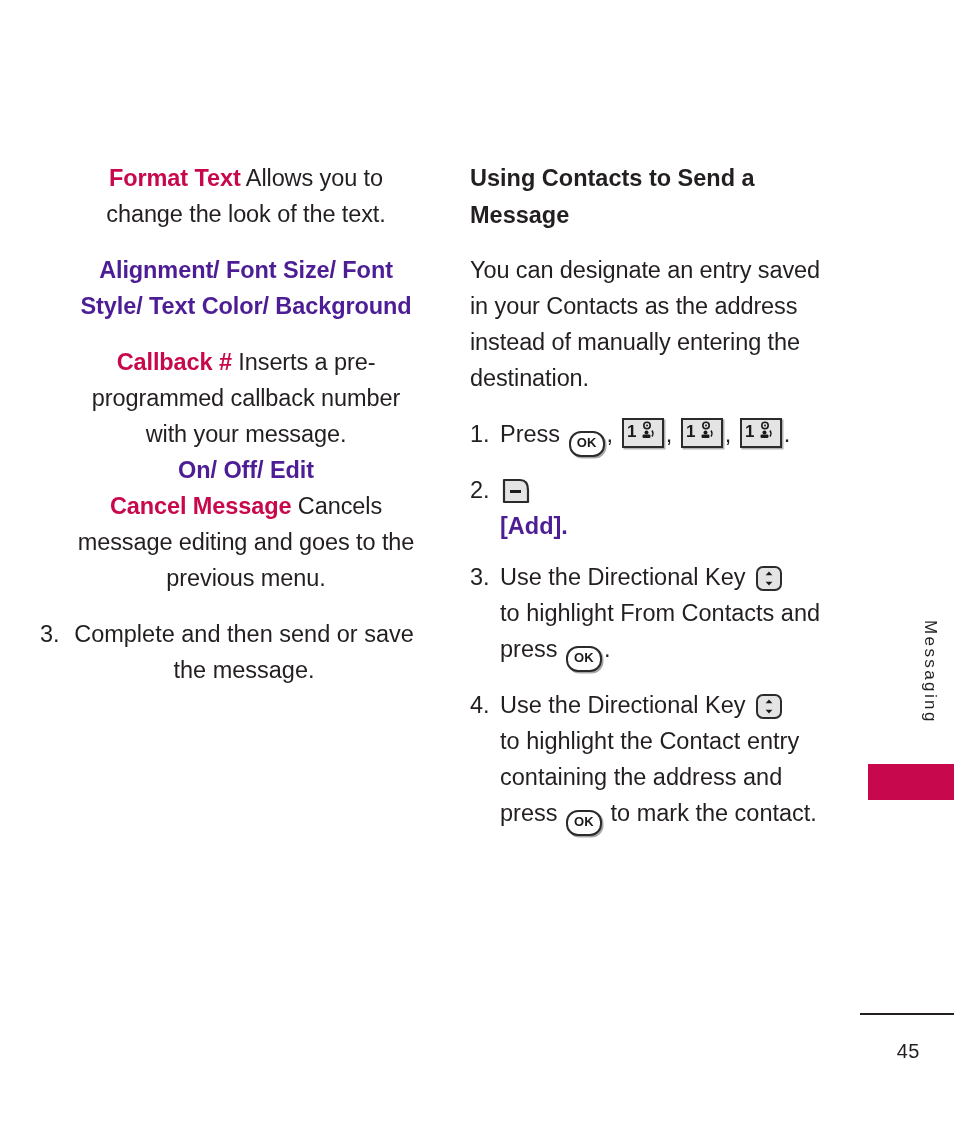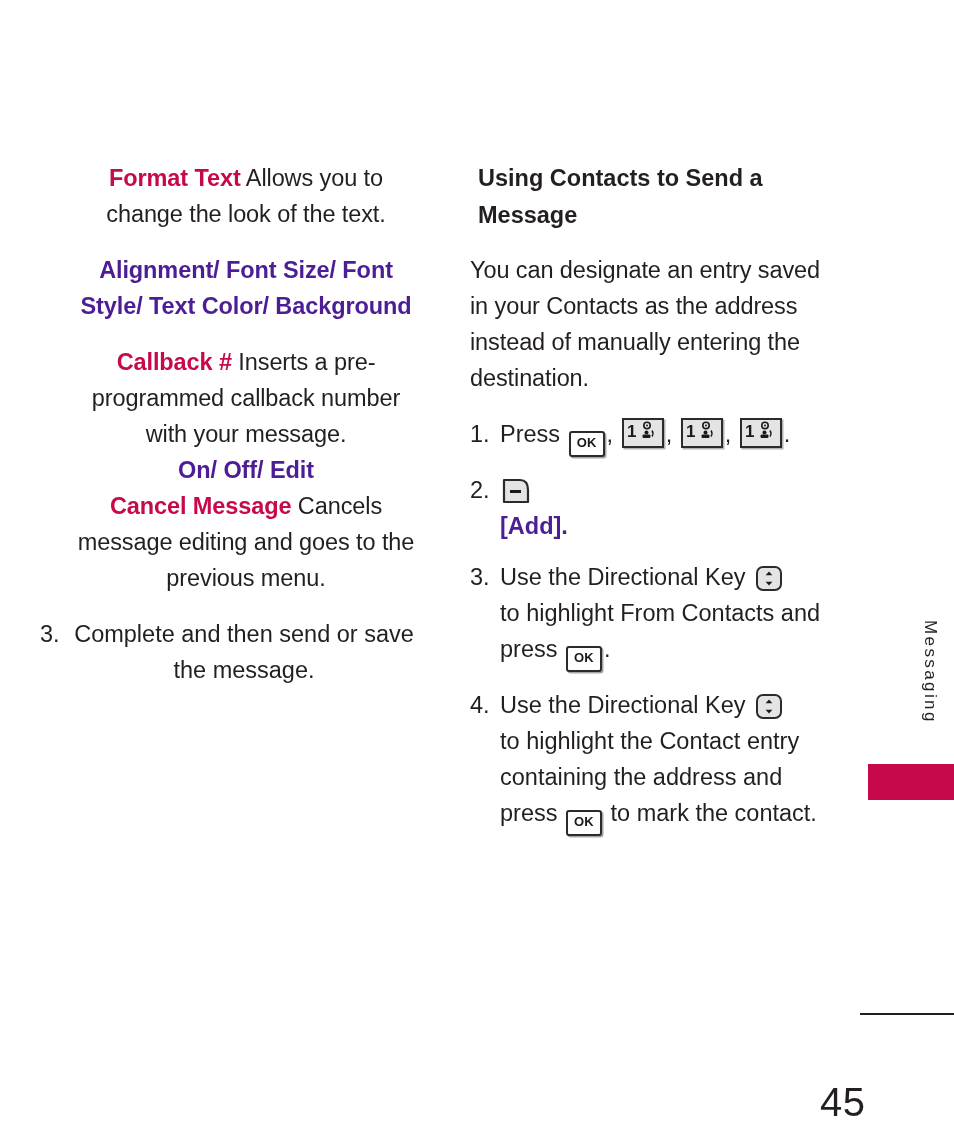--- a/index.html
+++ b/index.html
@@ -44,21 +44,21 @@
   }
   .strong {
     font-weight: bold;
     color: #4c1d95;
   }
 
   .heading {
     font-size: 23.5px;
     line-height: 37px;
     font-weight: bold;
-    margin: 0 0 18px 8px;
+    margin: 0 0 18px 0;
     color: #231f20;
   }
 
   
   .step {
     position: relative;
     font-size: 23.5px;
     line-height: 36px;
     padding-left: 30px;
     margin: 0 0 15px 0;
@@ -88,21 +88,21 @@
     display: inline-block;
     vertical-align: -5px;
     position: relative;
   }
 
   
   .key-ok {
     width: 32px;
     height: 22px;
     border: 2px solid #2b2b2b;
-    border-radius: 3px;
+    border-radius: 12px;
     background: #ffffff;
     box-shadow: 1.5px 1.5px 0 rgba(0,0,0,0.35);
     font-size: 13px;
     font-weight: bold;
     line-height: 20px;
     text-align: center;
     letter-spacing: 0.2px;
     color: #1a1a1a;
     font-family: "Liberation Sans", sans-serif;
     margin: 0 2px;
@@ -167,25 +167,24 @@
     top: 1013px;
     width: 94px;
     height: 2px;
     background: #231f20;
   }
   .page-number {
     position: absolute;
     left: 820px;
     top: 1040px;
     width: 100px;
-    text-align: left;
-    font-size: 40px;
+    text-align: right;
+    font-size: 20px;
     color: #231f20;
     letter-spacing: 0.5px;
-    margin-top: 40px;
   }
 </style>
 </head>
 <body>
 
 <div class="page">
 
   <div class="col col-left">
 
     <p class="para">

